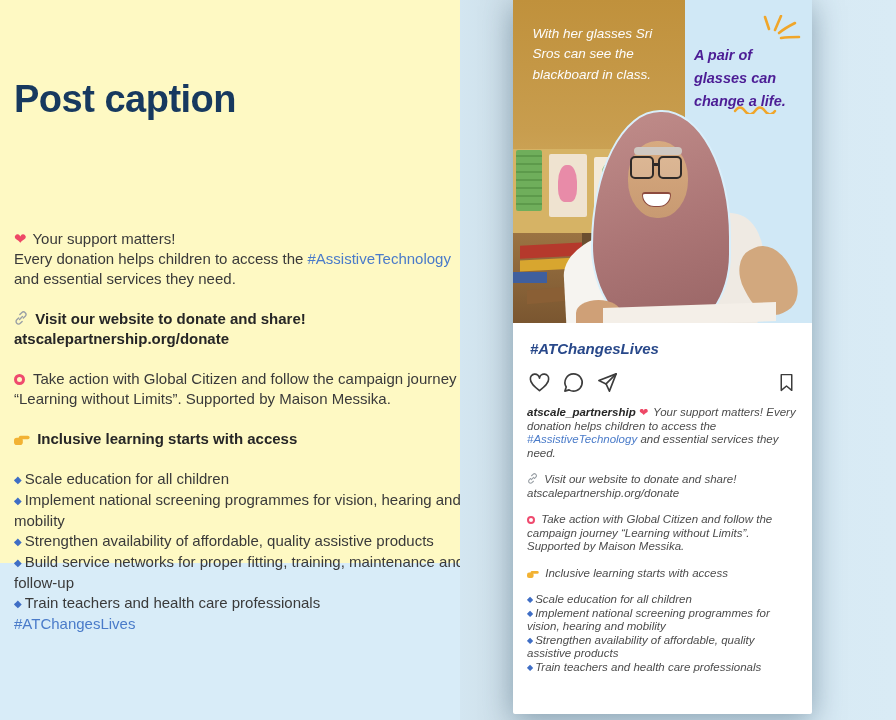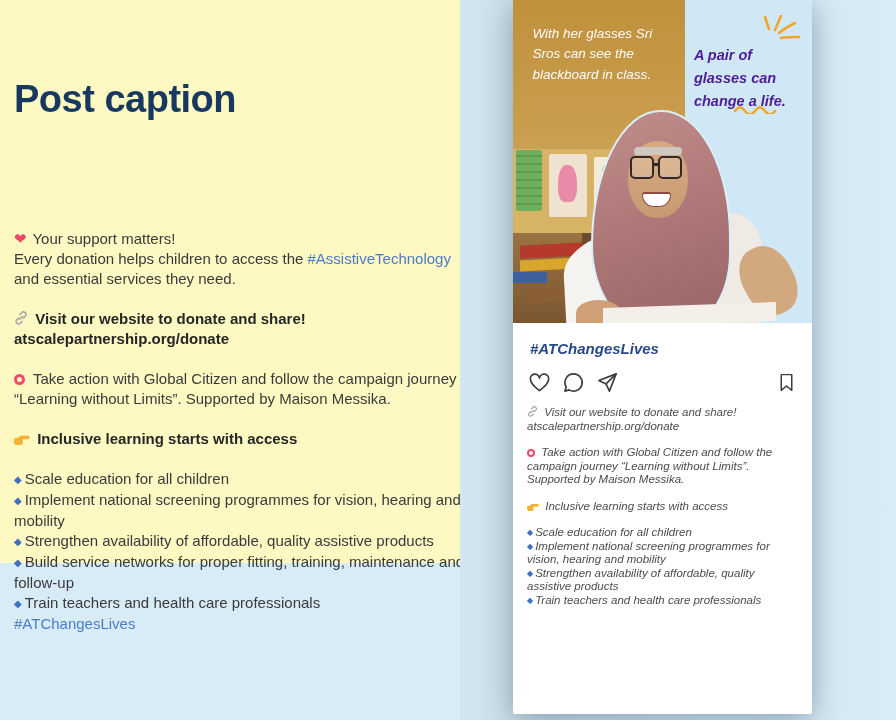--- a/index.html
+++ b/index.html
@@ -248,20 +248,28 @@
           <path d="M21 3 L14 21 L10.5 13.5 L3 10 Z"></path>
         </svg>
       <div class="spacer"></div>
       <svg width="21" height="23" viewBox="0 0 24 24" fill="none" stroke="#3c3c3c" stroke-width="1.7" stroke-linejoin="round">
           <path d="M6 3 H18 V21 L12 16 L6 21 Z"></path>
         </svg>
     </div>
 
     <div class="ig-caption">
       <p>
+        <span class="ig-username">atscale_partnership</span>
+        <span class="heart-glyph">❤</span>
+        <span>Your support matters!</span>
+        <span>Every donation helps children to access the</span>
+        <span class="hashtag">#AssistiveTechnology</span>
+        <span>and essential services they need.</span>
+      </p>
+      <p>
         <svg class="inline-icon" width="11" height="11" viewBox="0 0 24 24" fill="none" stroke="#9aa0a6" stroke-width="2.4" stroke-linecap="round">
             <path d="M9.5 14.5 L14.5 9.5"></path>
             <path d="M8 12 l-3.2 3.2 a4.2 4.2 0 0 0 6 6 L14 18"></path>
             <path d="M16 12 l3.2-3.2 a4.2 4.2 0 0 0 -6-6 L10 6"></path>
           </svg>
         <span>Visit our website to donate and share!</span><br>
         <span>atscalepartnership.org/donate</span>
       </p>
       <p>
         <span class="ring"></span>

